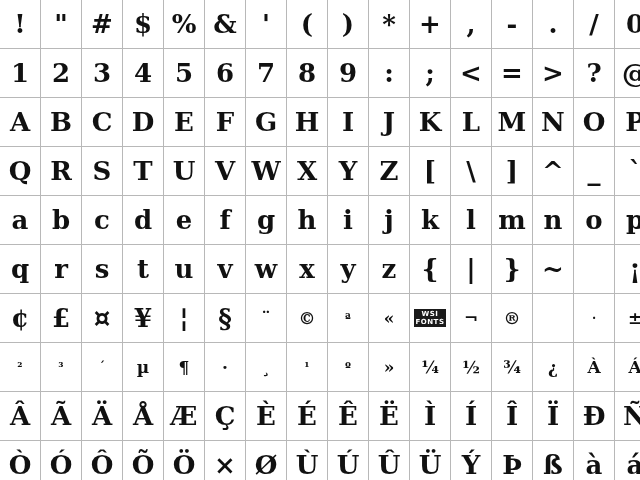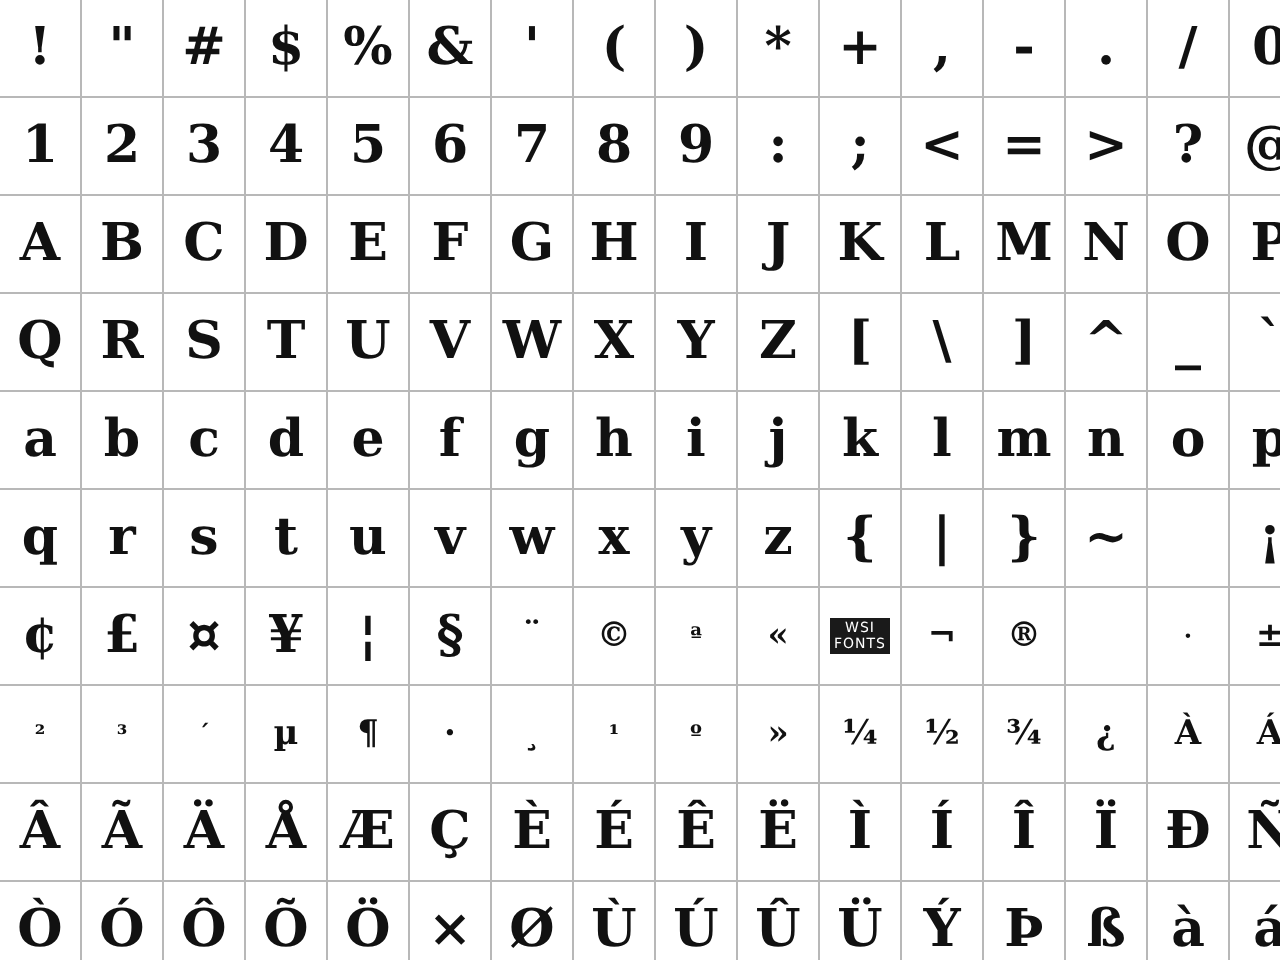--- a/index.html
+++ b/index.html
@@ -43,21 +43,21 @@
   .cell.xs {
     font-size: 12px;
   }
   .cell.empty {
     font-size: 0;
   }
   .logo-box {
     background: #1a1a1a;
     color: #ffffff;
     font-family: "DejaVu Sans", sans-serif;
-    font-weight: 400;
+    font-weight: 700;
     font-size: 7px;
     line-height: 8px;
     text-align: center;
     padding: 1px 2px;
     letter-spacing: 0.5px;
   }
 </style>
 </head>
 <body>
 

